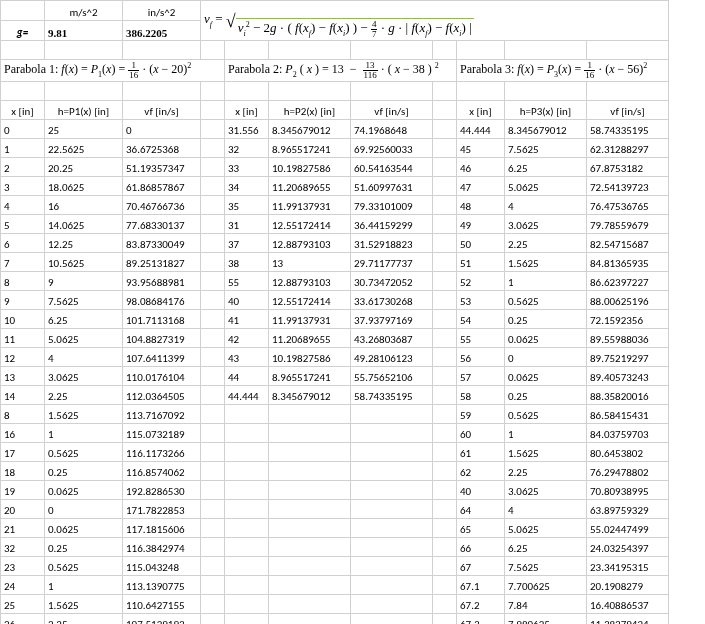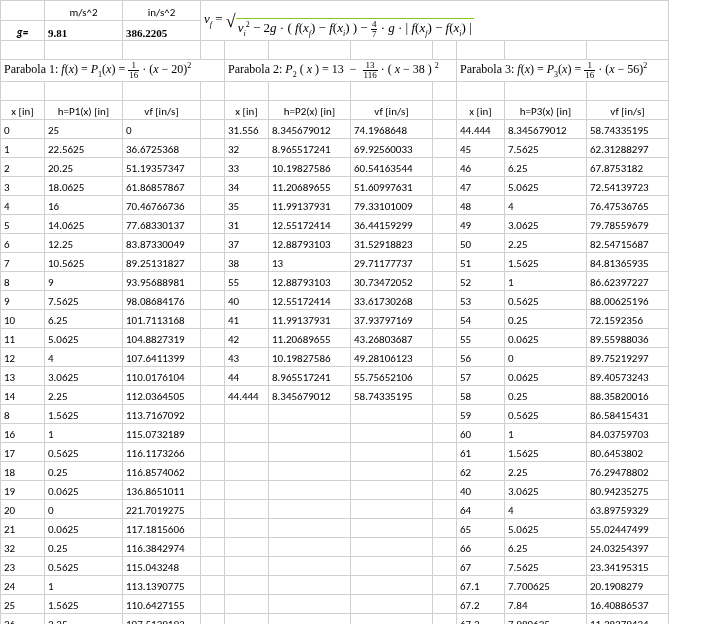--- a/index.html
+++ b/index.html
@@ -382,34 +382,34 @@
         <td></td>
         <td></td>
         <td></td>
         <td>62</td>
         <td>2.25</td>
         <td>76.29478802</td>
       </tr>
       <tr>
         <td>19</td>
         <td>0.0625</td>
-        <td>136.8651011</td>
+        <td>192.8286530</td>
         <td></td>
         <td></td>
         <td></td>
         <td></td>
         <td></td>
         <td>40</td>
         <td>3.0625</td>
-        <td>80.94235275</td>
+        <td>70.80938995</td>
       </tr>
       <tr>
         <td>20</td>
         <td>0</td>
-        <td>221.7019275</td>
+        <td>171.7822853</td>
         <td></td>
         <td></td>
         <td></td>
         <td></td>
         <td></td>
         <td>64</td>
         <td>4</td>
         <td>63.89759329</td>
       </tr>
       <tr>

